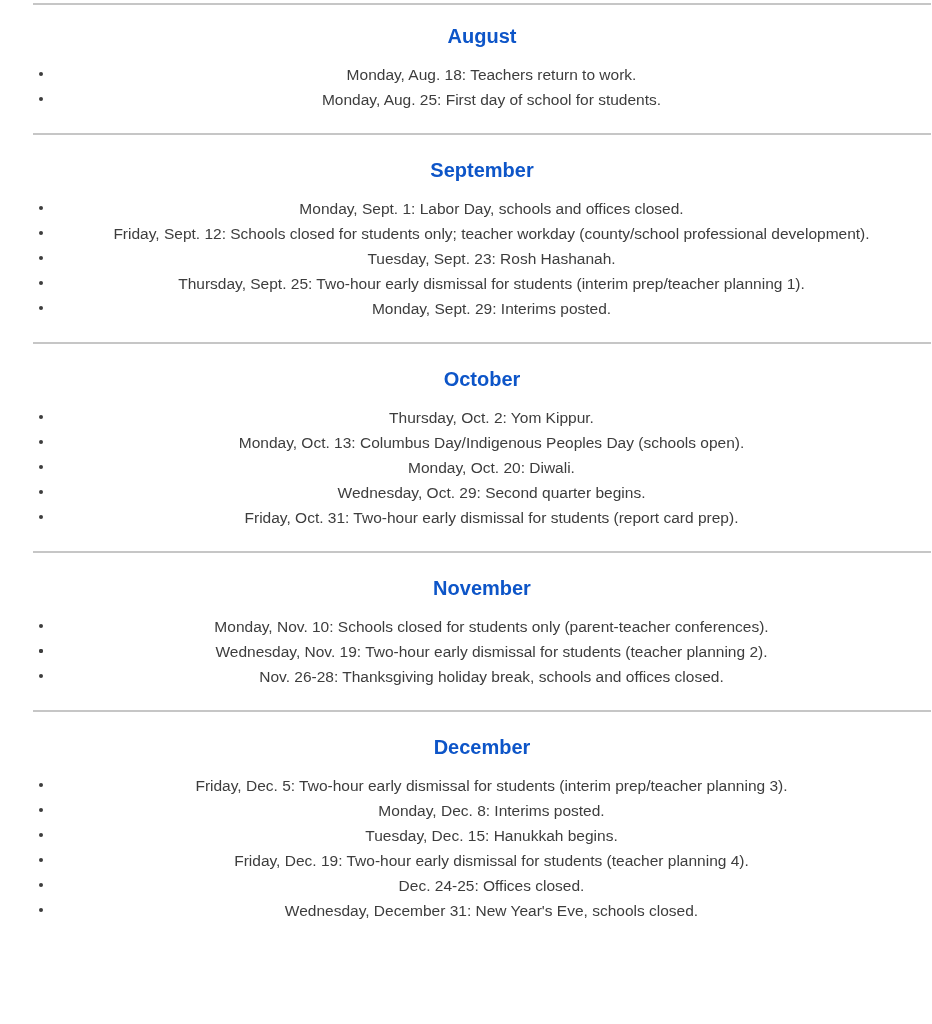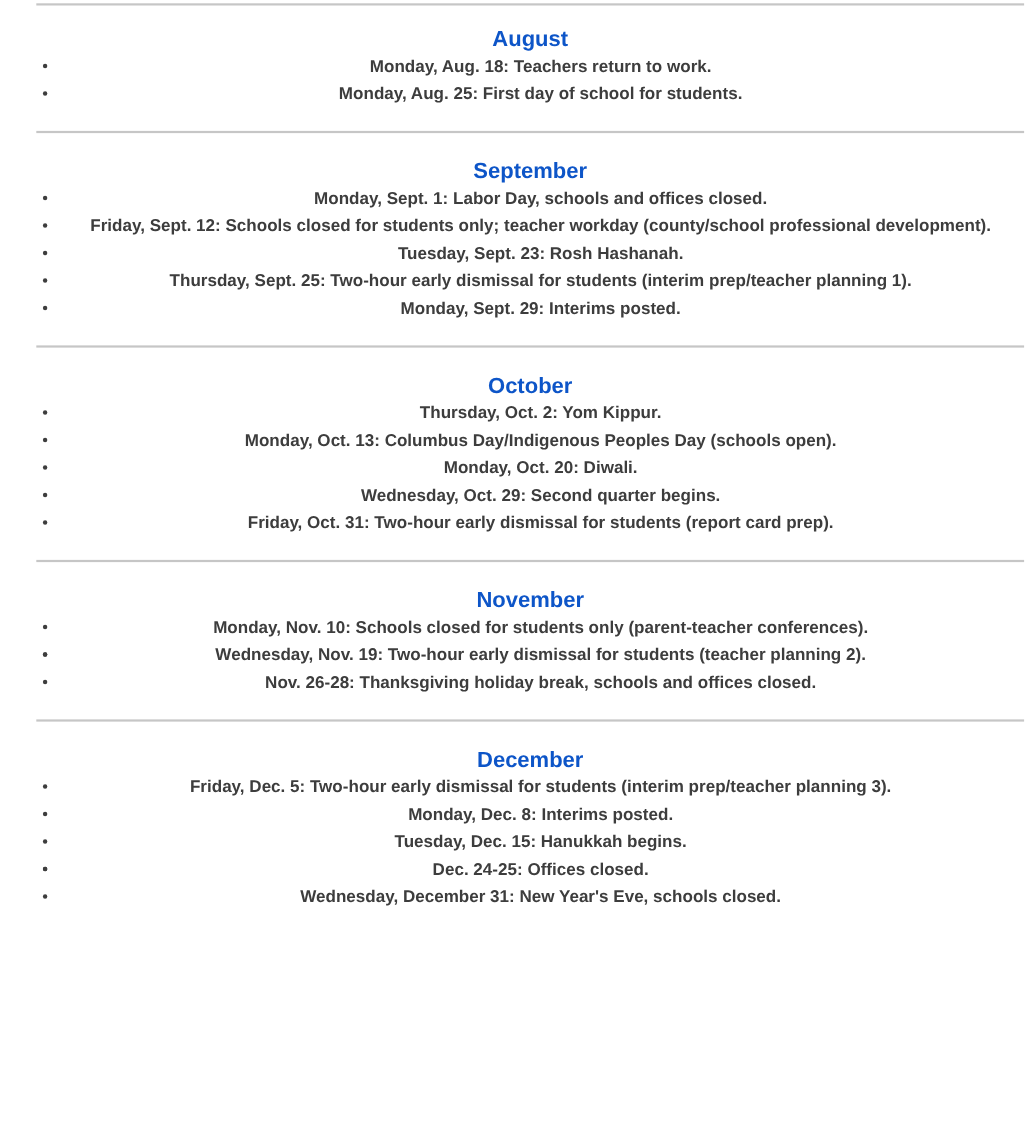--- a/index.html
+++ b/index.html
@@ -33,23 +33,22 @@
   }
   .month-heading {
     margin: 0;
     font-size: 20px;
     line-height: 23px;
     font-weight: bold;
     color: var(--heading);
   }
   .event-list {
     list-style: none;
-    margin: 0 0 0 0;
+    margin: 14px 0 0 0;
     padding: 0 0 21px 0;
-    font-weight: bold;
   }
   .event-item {
     position: relative;
     padding-left: 19px;
     font-size: 15.5px;
     line-height: 25px;
     color: var(--text);
   }
   .event-item .bullet-dot {
     position: absolute;
@@ -101,19 +100,19 @@
           <li class="event-item"><span class="bullet-dot"></span><span>Wednesday, Nov. 19: Two-hour early dismissal for students (teacher planning 2).</span></li>
           <li class="event-item"><span class="bullet-dot"></span><span>Nov. 26-28: Thanksgiving holiday break, schools and offices closed.</span></li>
         </ul>
       </section>
       <section class="month-section">
         <h2 class="month-heading">December</h2>
         <ul class="event-list">
           <li class="event-item"><span class="bullet-dot"></span><span>Friday, Dec. 5: Two-hour early dismissal for students (interim prep/teacher planning 3).</span></li>
           <li class="event-item"><span class="bullet-dot"></span><span>Monday, Dec. 8: Interims posted.</span></li>
           <li class="event-item"><span class="bullet-dot"></span><span>Tuesday, Dec. 15: Hanukkah begins.</span></li>
-          <li class="event-item"><span class="bullet-dot"></span></li>
+          <li class="event-item"><span class="bullet-dot"></span><span>Friday, Dec. 19: Two-hour early dismissal for students (teacher planning 4).</span></li>
           <li class="event-item"><span class="bullet-dot"></span><span>Dec. 24-25: Offices closed.</span></li>
           <li class="event-item"><span class="bullet-dot"></span><span>Wednesday, December 31: New Year's Eve, schools closed.</span></li>
         </ul>
       </section>
     </div>
 </div>
 
 </body></html>

